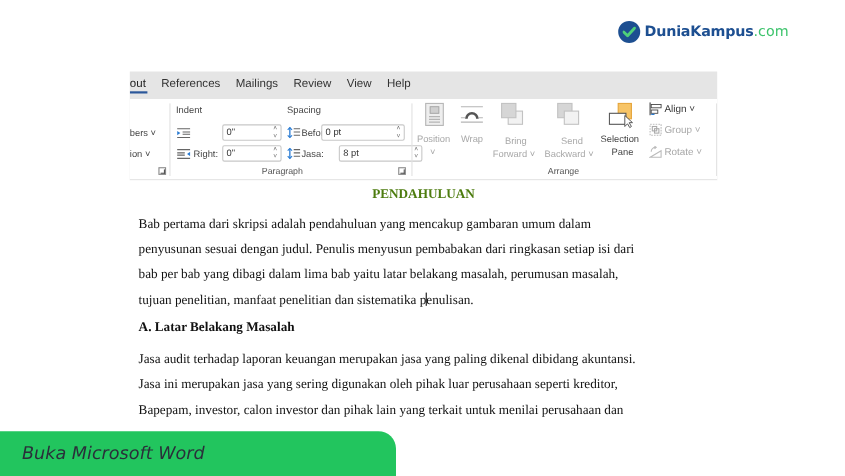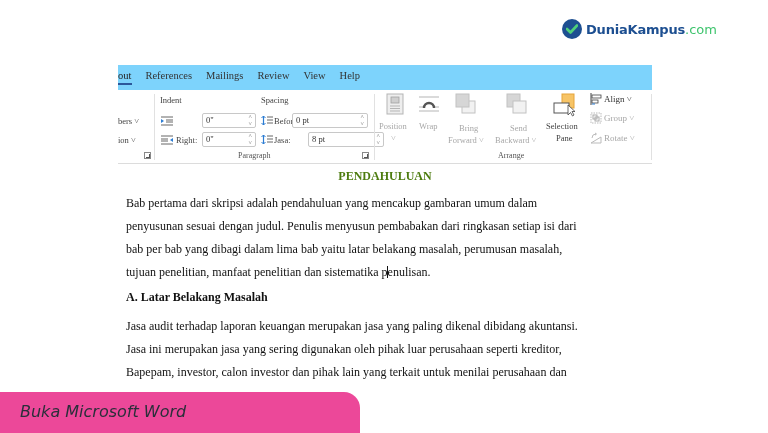--- a/index.html
+++ b/index.html
@@ -6,21 +6,21 @@
   html, body { width: 768px; height: 433px; overflow: hidden; background: #ffffff; }
   body { position: relative; font-family: "Liberation Sans", "DejaVu Sans", sans-serif; }
 
   
   .brand { position: absolute; left: 562px; top: 19px; display: flex; align-items: center; gap: 4px; }
   .brand-badge { width: 20px; height: 20px; border-radius: 50%; background: #1d4f91; display: flex; align-items: center; justify-content: center; }
   .brand-name { font-family: "DejaVu Sans", sans-serif; font-size: 13px; font-weight: bold; color: #1d4f91; letter-spacing: -0.2px; }
   .brand-tld { font-family: "DejaVu Sans", sans-serif; font-size: 13px; color: #3ec46d; font-weight: normal; }
 
   
-  .ribbon { position: absolute; left: 118px; top: 65px; width: 534px; height: 99px; background: #7dd3fc; overflow: hidden; font-family: Liberation Serif, serif; }
+  .ribbon { position: absolute; left: 118px; top: 65px; width: 534px; height: 99px; background: #e5e5e5; overflow: hidden; }
   .tabs { position: absolute; left: 0; top: 0; height: 22px; width: 100%; display: flex; align-items: center; font-size: 10.5px; color: #333; }
   .tab { padding: 0 7px; line-height: 22px; position: relative; cursor: pointer; }
   .tab.first { padding-left: 0; }
   .tab.active { color: #222; font-weight: normal; }
   .tab.active::after { content: ""; position: absolute; left: 0; right: 6px; bottom: 2px; height: 2px; background: #2b579a; }
 
   .ribbon-body { position: absolute; left: 0; top: 25px; width: 100%; height: 74px; background: #ffffff; border-bottom: 1px solid #dcdcdc; }
   .group-sep { position: absolute; top: 4px; width: 1px; height: 66px; background: #e1e1e1; }
 
   .lbl { position: absolute; font-size: 8.5px; color: #444; white-space: nowrap; }
@@ -35,21 +35,21 @@
   .ic { position: absolute; }
 
   
   .doc { position: absolute; left: 118px; top: 164px; width: 534px; height: 230px; background: #fff; }
   .doc-text { position: absolute; left: 8px; font-family: "Liberation Serif", "DejaVu Serif", serif; color: #111; font-size: 12px; white-space: nowrap; }
   .doc-title { position: absolute; top: 5px; left: 0; width: 100%; text-align: center; font-family: "Liberation Serif", serif; font-weight: bold; font-size: 12px; color: #4d7c0f; }
   .heading { font-weight: bold; }
   .caret { display: inline-block; width: 1px; height: 12px; background: #111; vertical-align: -2px; margin: 0 -0.5px; }
 
   
-  .caption { position: absolute; left: 0; top: 392px; width: 360px; height: 41px; background: #ec4899; border-top-right-radius: 16px; }
+  .caption { position: absolute; left: 0; top: 392px; width: 360px; height: 41px; background: #22c55e; border-top-right-radius: 16px; }
   .caption-text { position: absolute; left: 20px; top: 10px; font-family: "DejaVu Sans", sans-serif; font-style: italic; font-size: 16px; color: #2a2f3a; }
 </style>
 </head>
 <body>
 
 <div class="brand">
   <div class="brand-badge">
     <svg width="12" height="10" viewBox="0 0 12 10">
         <path d="M1 5 L4.5 8.5 L11 1.5" stroke="#4fd07a" stroke-width="2.6" fill="none" stroke-linecap="round" stroke-linejoin="round"></path>
       </svg>

